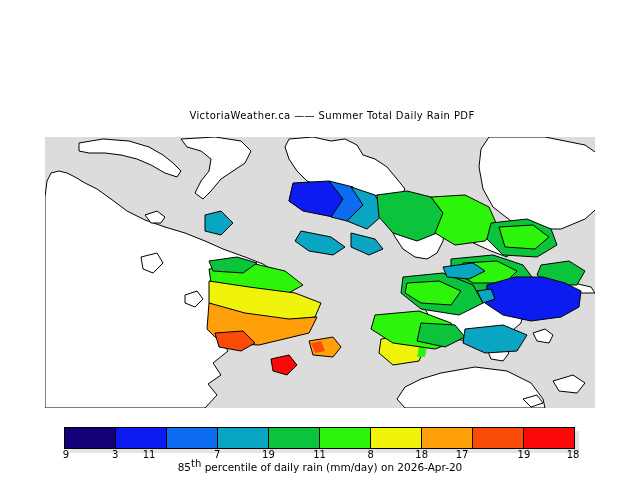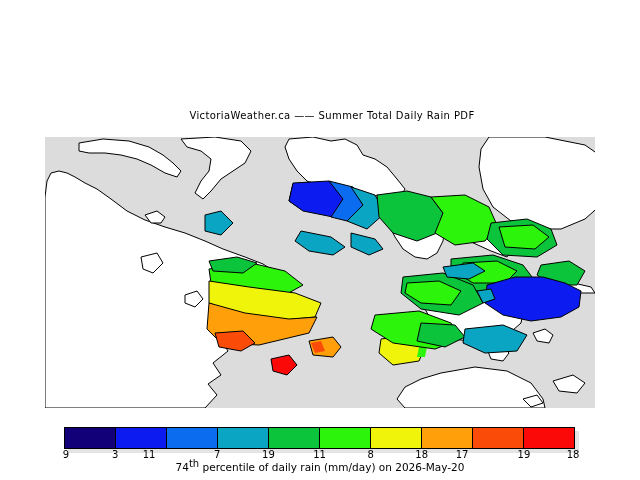--- a/index.html
+++ b/index.html
@@ -271,15 +271,15 @@
     <span class="cb-tick" style="left:153.3px">7</span>
     <span class="cb-tick" style="left:204.4px">19</span>
     <span class="cb-tick" style="left:255.5px">11</span>
     <span class="cb-tick" style="left:306.6px">8</span>
     <span class="cb-tick" style="left:357.7px">18</span>
     <span class="cb-tick" style="left:398px">17</span>
     <span class="cb-tick" style="left:459.9px">19</span>
     <span class="cb-tick" style="left:509px">18</span>
   </div>
 
-  <div id="cb-caption"><span>74</span><sup>th</sup><span> percentile of daily rain (mm/day) on 2026-May-20</span></div>
+  <div id="cb-caption"><span>85</span><sup>th</sup><span> percentile of daily rain (mm/day) on 2026-Apr-20</span></div>
 
 </div>
 
 </body></html>

